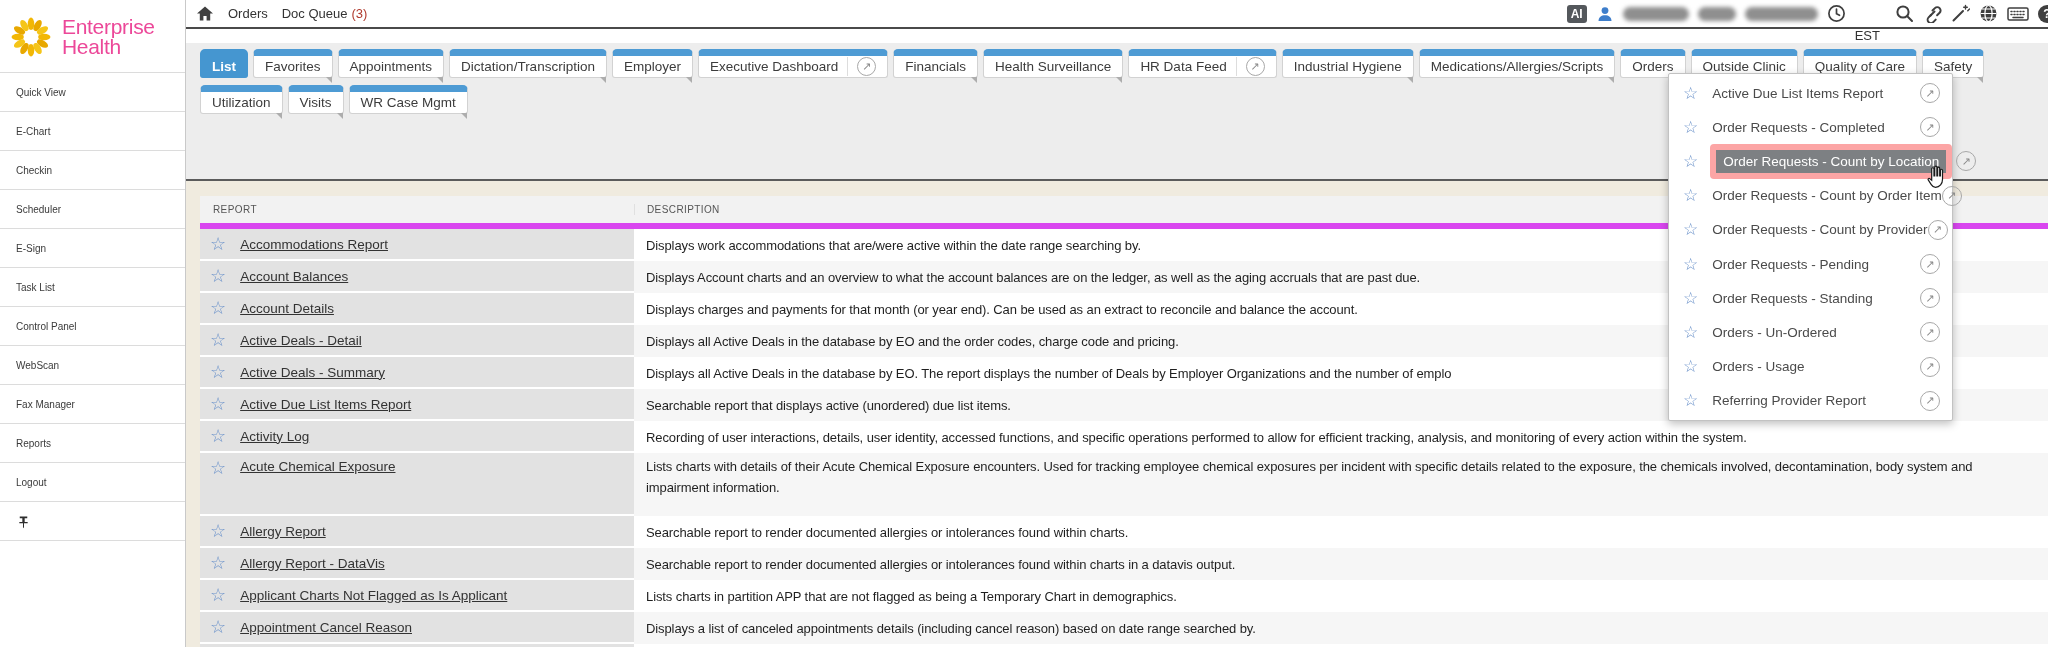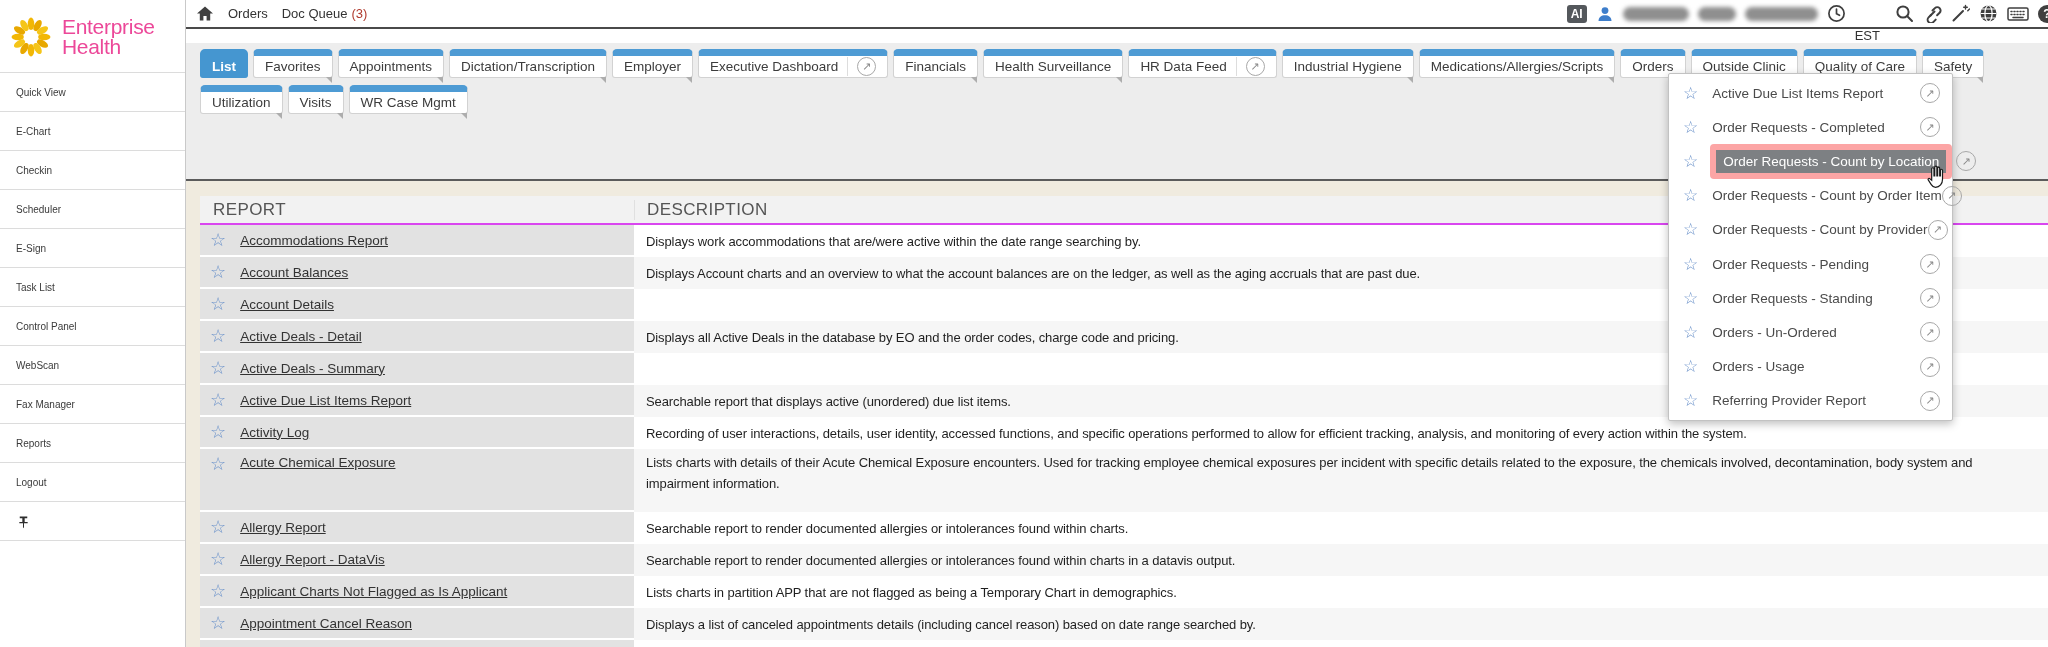--- a/index.html
+++ b/index.html
@@ -33,21 +33,21 @@
   .tabrow.r2{margin-top:7px;}
   .tab{position:relative;display:inline-flex;align-items:center;background:#fff;border:1px solid #d2d2d2;border-top:7px solid #4e9bd4;border-radius:5px 5px 3px 3px;height:29px;box-sizing:border-box;padding:0 11px;margin-right:5px;font-size:13.5px;color:#3c3c3c;white-space:nowrap;cursor:pointer;}
   .tab.active{background:#4596d0;border-color:#4596d0;color:#fff;font-weight:bold;}
   .tab.fold::after{content:"";position:absolute;right:0;bottom:-6px;width:0;height:0;border-top:6px solid #adadad;border-left:6px solid transparent;}
   .tab-arrow{margin-left:9px;padding-left:9px;border-left:1px solid #ddd;display:inline-flex;}
   .tab-arrow .circ{width:17px;height:17px;border:1px solid #a8a8a8;border-radius:50%;font-size:11px;color:#8a8a8a;display:inline-flex;align-items:center;justify-content:center;}
 
   
   .content{position:absolute;left:185px;top:149px;right:0;bottom:0;background:#f0ebdf;z-index:1;}
   .panel{position:absolute;left:15px;top:47px;right:0;bottom:0;background:#fff;}
-  .thead{display:flex;height:27px;background:#f2f2f2;border-bottom:2px solid #d946ef;font-size:17px;color:#555;letter-spacing:.4px;align-items:center;}
+  .thead{display:flex;height:27px;background:#f2f2f2;border-bottom:6px solid #d946ef;font-size:10px;color:#555;letter-spacing:.4px;align-items:center;}
   .th-report{width:434px;padding-left:13px;box-sizing:border-box;}
   .th-desc{flex:1;padding-left:12px;border-left:1px solid #e0e0e0;}
   .trow{display:flex;min-height:32px;}
   .trow.tall{min-height:63px;}
   .cell-report{width:434px;box-sizing:border-box;background:#e2e2e2;border-bottom:2px solid #fff;display:flex;align-items:center;gap:14px;padding-left:10px;}
   .trow.tall .cell-report{align-items:flex-start;padding-top:6px;}
   .cell-report a{color:#333;font-size:13.5px;text-decoration:underline;cursor:pointer;}
   .cell-desc{flex:1;display:flex;align-items:center;padding:0 12px;font-size:13px;color:#1f1f1f;letter-spacing:-0.1px;white-space:nowrap;overflow:hidden;background:#fff;}
   .trow.alt .cell-desc{background:#f6f6f6;}
   .trow.tall .cell-desc{white-space:normal;line-height:1.6;padding-top:4px;padding-bottom:4px;align-items:flex-start;}
@@ -317,35 +317,37 @@
               <a>Account Balances</a>
             </div>
             <div class="cell-desc">Displays Account charts and an overview to what the account balances are on the ledger, as well as the aging accruals that are past due.</div>
           </div>
 
           <div class="trow">
             <div class="cell-report">
               <span class="star">☆</span>
               <a>Account Details</a>
             </div>
+            <div class="cell-desc">Displays charges and payments for that month (or year end). Can be used as an extract to reconcile and balance the account.</div>
           </div>
 
           <div class="trow alt">
             <div class="cell-report">
               <span class="star">☆</span>
               <a>Active Deals - Detail</a>
             </div>
             <div class="cell-desc">Displays all Active Deals in the database by EO and the order codes, charge code and pricing.</div>
           </div>
 
           <div class="trow">
             <div class="cell-report">
               <span class="star">☆</span>
               <a>Active Deals - Summary</a>
             </div>
+            <div class="cell-desc">Displays all Active Deals in the database by EO. The report displays the number of Deals by Employer Organizations and the number of emplo</div>
           </div>
 
           <div class="trow alt">
             <div class="cell-report">
               <span class="star">☆</span>
               <a>Active Due List Items Report</a>
             </div>
             <div class="cell-desc">Searchable report that displays active (unordered) due list items.</div>
           </div>
 

